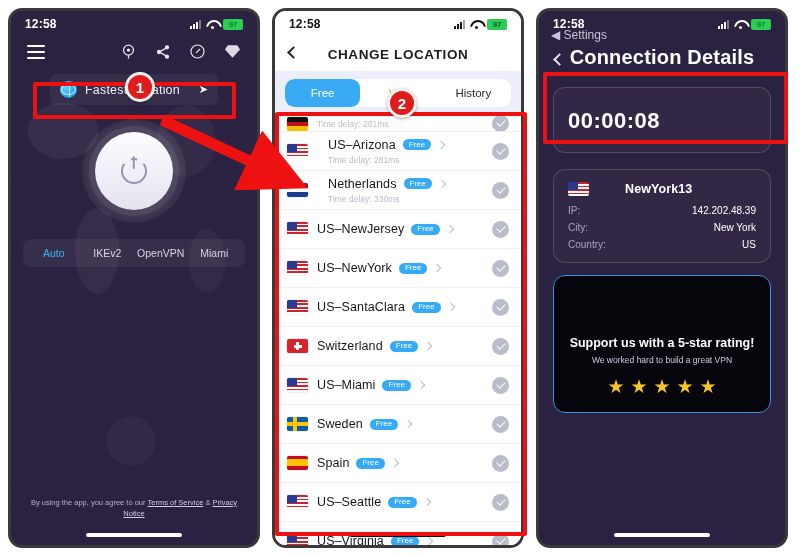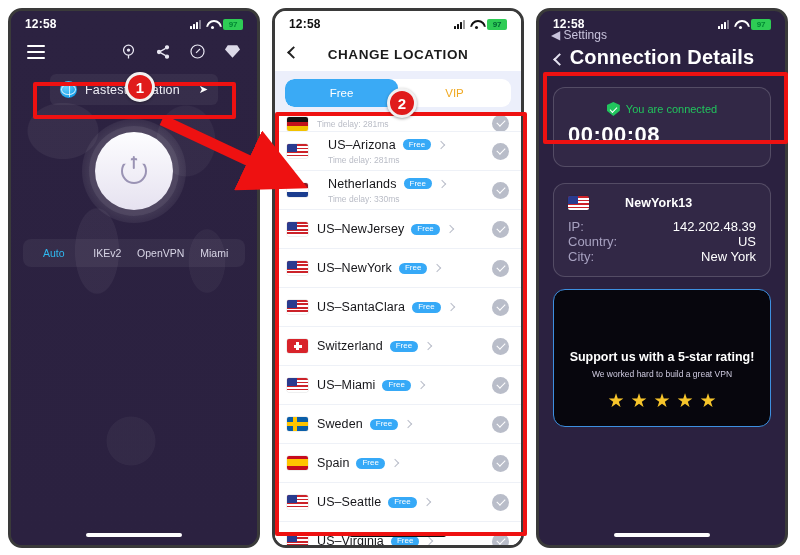--- a/index.html
+++ b/index.html
@@ -239,21 +239,21 @@
   }
   .shield::after{
     content:""; position:absolute; left:3px; top:5px; width:6px; height:3px;
     border-left:1.6px solid #fff; border-bottom:1.6px solid #fff; transform:rotate(-45deg);
   }
   .connected-text { color:#21c45d; font-size:11px; }
   .timer { text-align:left; color:#fff; font-size:22px; font-weight:bold; margin-top:6px; letter-spacing:.5px; }
 
   .srv-name { display:flex; align-items:center; gap:27px; margin-bottom:9px; }
   .srv-name .row-name { color:#fff; font-size:12.5px; font-weight:bold; }
-  .kv { display:flex; justify-content:space-between; font-size:13px; }
+  .kv { display:flex; justify-content:space-between; font-size:10px; margin-top:6px; }
   .kv .k { color:#a7a1c0; }
   .kv .v { color:#ffffff; }
 
   .rate-card {
     margin: 12px 14px 0; border-radius:12px; background:#07060d;
     border:1.5px solid #3d8fe0; padding: 14px 10px 16px; text-align:center;
   }
   .rate-title { color:#fff; font-size:12.5px; font-weight:bold;margin-top:46px; }
   .rate-sub { color:#cfcbe0; font-size:8.5px; margin-top:5px; }
   .stars { margin-top:12px; display:flex; justify-content:center; gap:6px; }
@@ -345,20 +345,23 @@
         </div>
       </div>
 
       <div class="proto-bar">
         <span class="proto active">Auto</span>
         <span class="proto">IKEv2</span>
         <span class="proto">OpenVPN</span>
         <span class="proto">Miami</span>
       </div>
 
+      <div class="home-footer">
+        <span>By using the app, you agree to our </span><a>Terms of Service</a><span> &amp; </span><a>Privacy Notice</a>
+      </div>
 
       <div class="home-indicator"></div>
     </div>
   </div>
 
   <div class="phone" id="panel-loc">
     <div class="phone-inner">
       <div class="statusbar">
         <div class="sb-time">12:58</div>
         <div class="sb-right">
@@ -377,20 +380,21 @@
         <span class="loc-back">
             <span class="chev-left"></span>
           </span>
         <span class="loc-title-text">CHANGE LOCATION</span>
       </div>
 
       <div class="seg-wrap">
         <div class="seg">
           <span class="seg-item active">Free</span>
           <span class="seg-item vip">VIP</span>
+          <span class="seg-item">History</span>
         </div>
       </div>
 
       <div class="loc-list">
 
         <div class="loc-row short" style="height:16px;overflow:hidden;">
           <span class="flag f-de"></span>
           <div class="row-main">
             <div class="row-delay" style="margin-top:0">Time delay: 281ms</div>
           </div>
@@ -554,43 +558,39 @@
       <div class="sb-back">◀ Settings</div>
 
       <div class="conn-title">
         <span class="conn-back">
             <span class="chev-left"></span>
           </span>
         <span class="conn-title-text">Connection Details</span>
       </div>
 
       <div class="card" style="margin-top:14px;padding:14px 14px 18px">
-        <div class="connected-line">
-          <span class="shield"></span>
-          <span class="connected-text">You are connected</span>
-        </div>
         <div class="timer">00:00:08</div>
       </div>
 
       <div class="card" style="margin-top:16px">
         <div class="srv-name">
           <span class="flag f-us"></span>
           <span class="row-name">NewYork13</span>
         </div>
         <div class="kv">
           <span class="k">IP:</span>
           <span class="v">142.202.48.39</span>
         </div>
         <div class="kv">
+          <span class="k">City:</span>
+          <span class="v">New York</span>
+        </div>
+        <div class="kv">
           <span class="k">Country:</span>
           <span class="v">US</span>
-        </div>
-        <div class="kv">
-          <span class="k">City:</span>
-          <span class="v">New York</span>
         </div>
       </div>
 
       <div class="rate-card">
         <div class="rate-title">Support us with a 5-star rating!</div>
         <div class="rate-sub">We worked hard to build a great VPN</div>
         <div class="stars">
           <span class="star">★</span>
           <span class="star">★</span>
           <span class="star">★</span>

